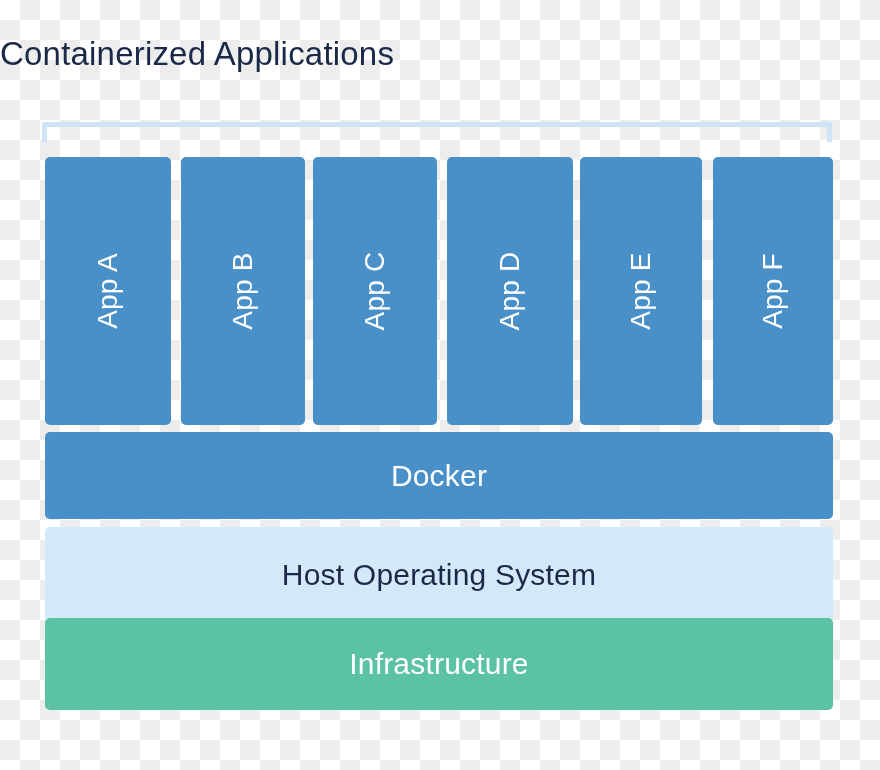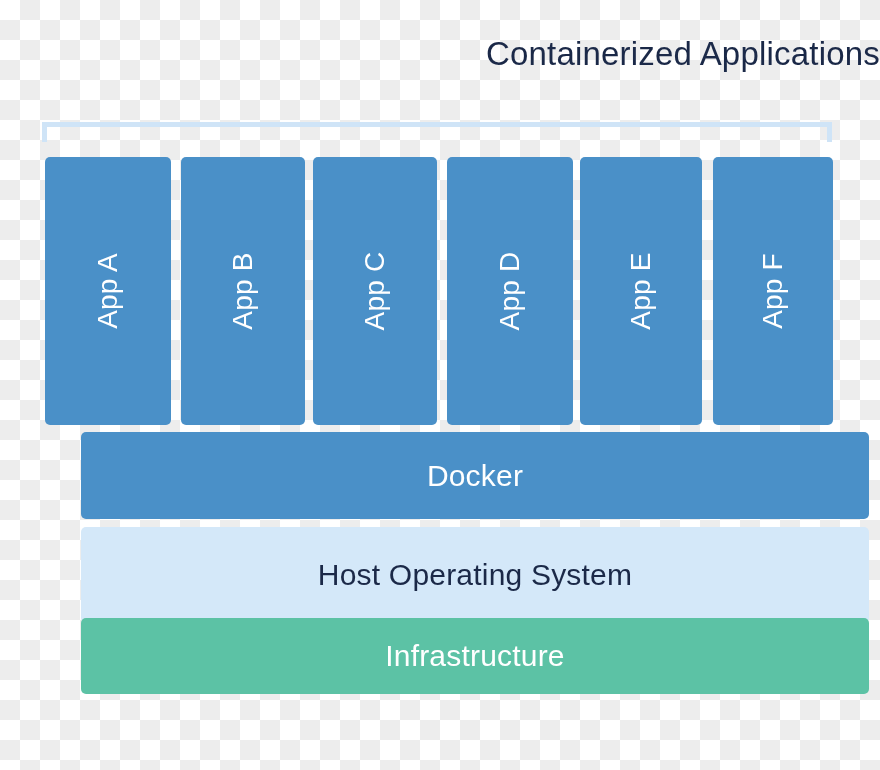--- a/index.html
+++ b/index.html
@@ -25,21 +25,21 @@
     background-size: 40px 40px;
     background-position: 0 0, 20px 20px;
   }
 
   
   #diagram-title {
     position: absolute;
     left: 0;
     top: 32px;
     width: 880px;
-    text-align: right;
+    text-align: left;
     font-size: 33px;
     font-weight: 400;
     letter-spacing: 0.2px;
     color: #1b2948;
     line-height: 44px;
     white-space: nowrap;
   }
 
   
   #apps-bracket {
@@ -89,37 +89,36 @@
     left: 45px;
     width: 788px;
     border-radius: 5px;
     display: flex;
     align-items: center;
     justify-content: center;
     font-size: 30px;
     font-weight: 400;
     letter-spacing: 0.2px;
     box-sizing: border-box;
-    margin-left: 36px;
   }
   #layer-docker {
     top: 432px;
     height: 87px;
     background: #4a90c8;
     color: #ffffff;
   }
   #layer-host-os {
     top: 527px;
     height: 96px;
     background: #d4e8f9;
     color: #1b2948;
   }
   #layer-infrastructure {
     top: 618px;
-    height: 76px;
+    height: 92px;
     background: #5cc2a5;
     color: #ffffff;
   }
 </style>
 </head>
 <body>
 
 <div id="canvas">
 
   <div id="diagram-title">Containerized Applications</div>

